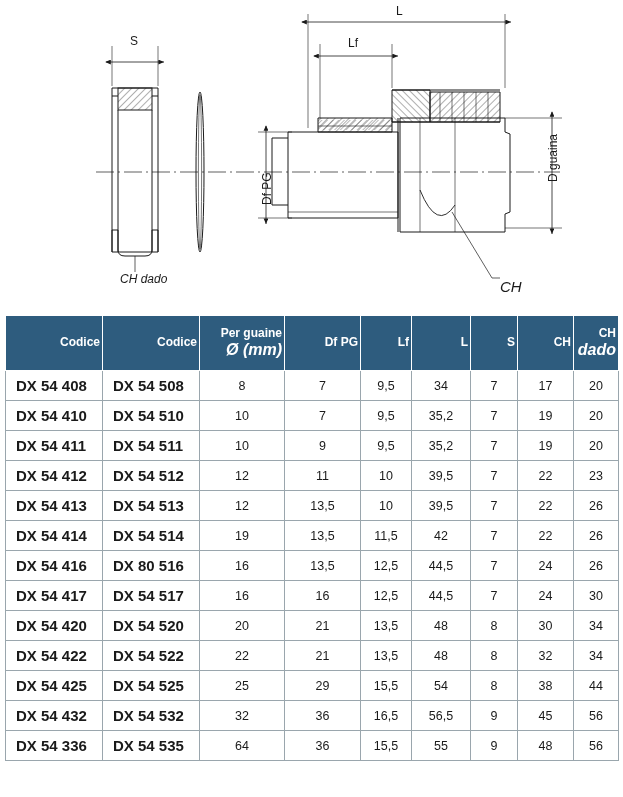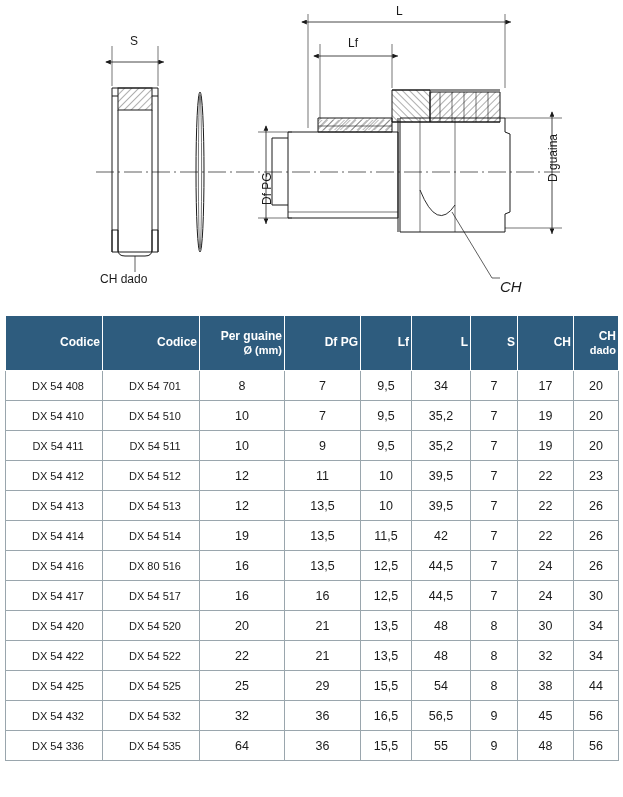--- a/index.html
+++ b/index.html
@@ -54,32 +54,33 @@
   table.spec td {
     border: 1px solid #9aa6ad;
     text-align: center;
     vertical-align: middle;
     height: 29px;
     padding: 0 2px;
     font-size: 12.5px;
     background: #ffffff;
   }
   table.spec td.code {
-    font-weight: normal;
-    text-align: center;
+    font-weight: bold;
+    text-align: left;
     padding-left: 10px;
-    font-size: 11px;
+    font-size: 15px;
   }
   table.spec tbody tr td:first-child {
     border-left: 1px solid #9aa6ad;
   }
   .th-sub {
     display: block;
-    font-size: 11px;
+    font-size: 16px;
     font-weight: bold;
+    font-style: italic;
   }
 
   
   .lbl {
     position: absolute;
     font-size: 12px;
     color: #1a1a1a;
     white-space: nowrap;
   }
   .lbl.rot {
@@ -203,21 +204,21 @@
         <line x1="258" y1="218" x2="292" y2="218" stroke-width="0.6"></line>
         <line x1="266" y1="126" x2="266" y2="224" stroke-width="0.8" marker-start="url(#arrB)" marker-end="url(#arrA)"></line>
       </g>
 
       <line x1="452" y1="212" x2="492" y2="278" stroke-width="0.7"></line>
       <line x1="492" y1="278" x2="500" y2="278" stroke-width="0.7"></line>
     </g>
   </svg>
 
   <div class="lbl" style="left:130px; top:34px;">S</div>
-  <div class="lbl" style="left:100px; top:272px;">CH dado</div>
+  <div class="lbl" style="left:120px; top:272px;font-style:italic;">CH dado</div>
   <div class="lbl" style="left:396px; top:4px;">L</div>
   <div class="lbl" style="left:348px; top:36px;">Lf</div>
   <div class="lbl rot" style="left:546px; top:182px;">D guaina</div>
   <div class="lbl rot" style="left:260px; top:205px;">Df PG</div>
   <div class="lbl" style="left:500px; top:278px; font-style:italic; font-size:15px;">CH</div>
 </div>
 
 <div id="spec-table-wrap">
   <table class="spec">
     <colgroup>
@@ -260,21 +261,21 @@
         </th>
         <th>
           <span>CH</span>
           <span class="th-sub">dado</span>
         </th>
       </tr>
     </thead>
     <tbody>
         <tr>
           <td class="code">DX 54 408</td>
-          <td class="code">DX 54 701</td>
+          <td class="code">DX 54 508</td>
           <td>8</td>
           <td>7</td>
           <td>9,5</td>
           <td>34</td>
           <td>7</td>
           <td>17</td>
           <td>20</td>
         </tr>
         <tr>
           <td class="code">DX 54 410</td>

